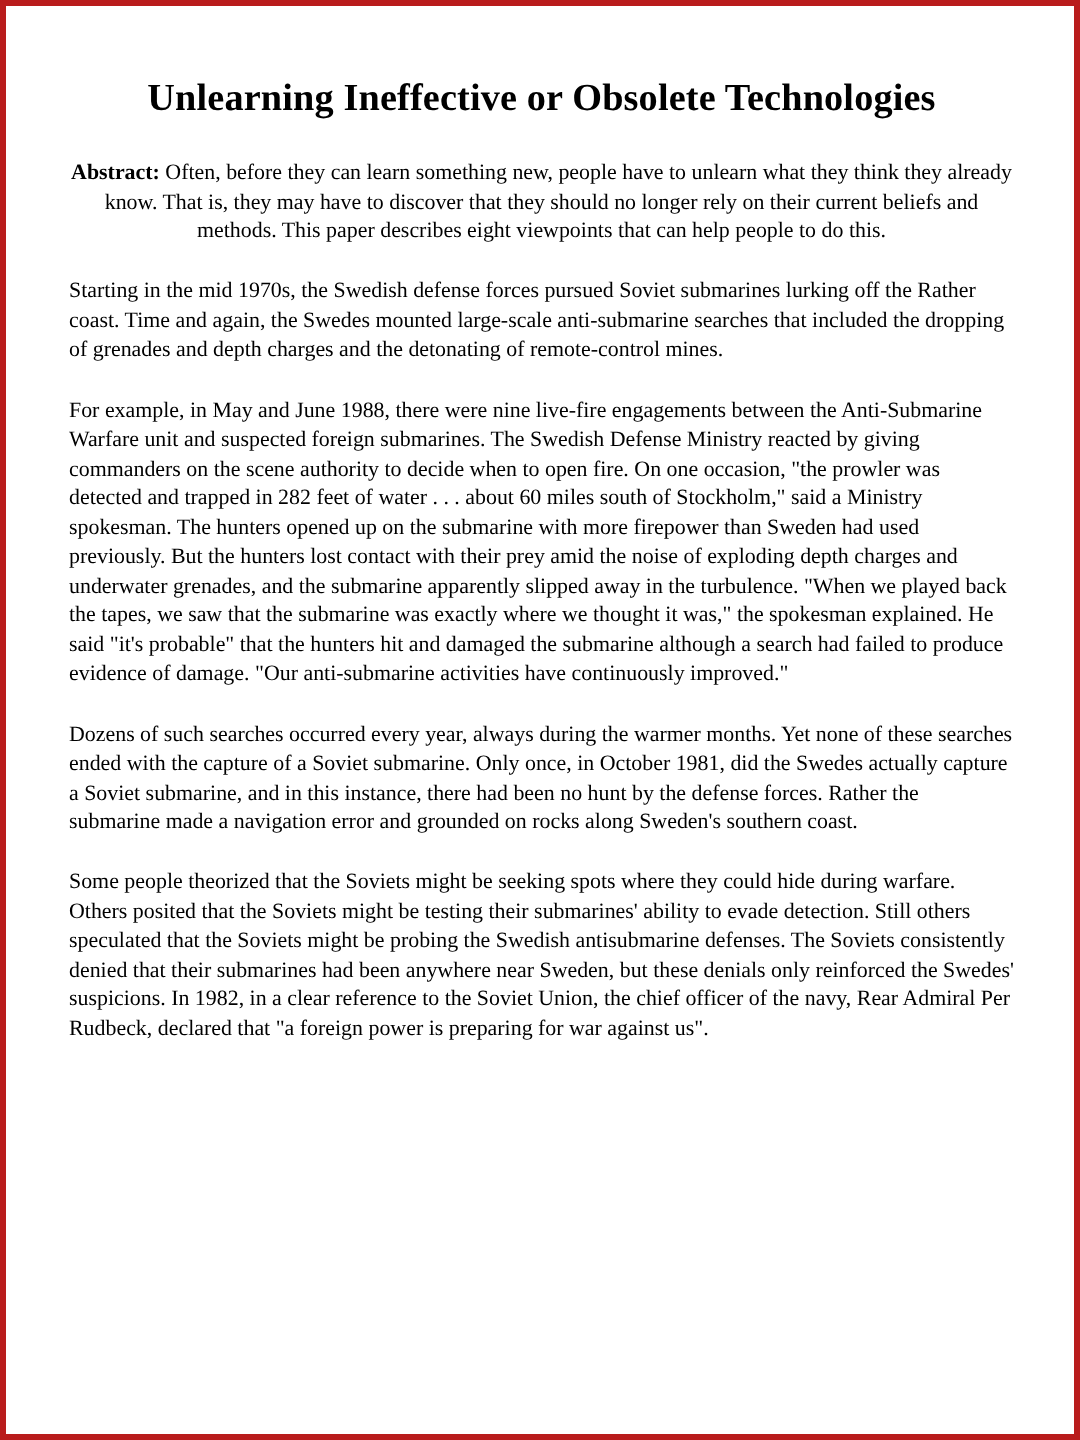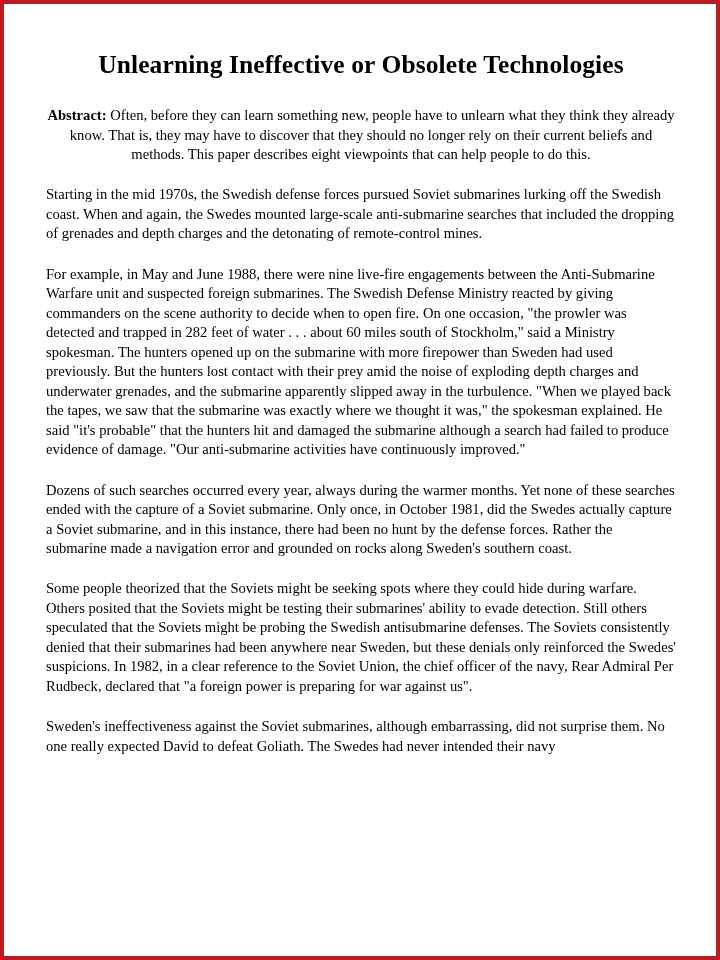--- a/index.html
+++ b/index.html
@@ -80,24 +80,23 @@
 <div class="page">
   <div class="page-inner">
 
     <h1 class="doc-title">Unlearning Ineffective or Obsolete Technologies</h1>
 
 
 
     <p class="abstract"><span class="lead">Abstract:</span><span> Often, before they can learn something new, people have to unlearn what they think they already know. That is, they may have to discover that they should no longer rely on their current beliefs and methods. This paper describes eight viewpoints that can help people to do this.</span></p>
 
 
-    <p class="body-para">Starting in the mid 1970s, the Swedish defense forces pursued Soviet submarines lurking off the Swedish coast. When and again, the Swedes mounted large-scale anti-submarine searches that included the dropping of grenades and depth charges and the detonating of remote-control mines.</p>
+    <p class="body-para">Starting in the mid 1970s, the Swedish defense forces pursued Soviet submarines lurking off the Rather coast. Time and again, the Swedes mounted large-scale anti-submarine searches that included the dropping of grenades and depth charges and the detonating of remote-control mines.</p>
 
     <p class="body-para">For example, in May and June 1988, there were nine live-fire engagements between the Anti-Submarine Warfare unit and suspected foreign submarines. The Swedish Defense Ministry reacted by giving commanders on the scene authority to decide when to open fire. On one occasion, "the prowler was detected and trapped in 282 feet of water . . . about 60 miles south of Stockholm," said a Ministry spokesman. The hunters opened up on the submarine with more firepower than Sweden had used previously. But the hunters lost contact with their prey amid the noise of exploding depth charges and underwater grenades, and the submarine apparently slipped away in the turbulence. "When we played back the tapes, we saw that the submarine was exactly where we thought it was," the spokesman explained. He said "it's probable" that the hunters hit and damaged the submarine although a search had failed to produce evidence of damage. "Our anti-submarine activities have continuously improved."</p>
 
     <p class="body-para">Dozens of such searches occurred every year, always during the warmer months. Yet none of these searches ended with the capture of a Soviet submarine. Only once, in October 1981, did the Swedes actually capture a Soviet submarine, and in this instance, there had been no hunt by the defense forces. Rather the submarine made a navigation error and grounded on rocks along Sweden's southern coast.</p>
 
     <p class="body-para">Some people theorized that the Soviets might be seeking spots where they could hide during warfare. Others posited that the Soviets might be testing their submarines' ability to evade detection. Still others speculated that the Soviets might be probing the Swedish antisubmarine defenses. The Soviets consistently denied that their submarines had been anywhere near Sweden, but these denials only reinforced the Swedes' suspicions. In 1982, in a clear reference to the Soviet Union, the chief officer of the navy, Rear Admiral Per Rudbeck, declared that "a foreign power is preparing for war against us".</p>
 
-    <p class="body-para">Sweden's ineffectiveness against the Soviet submarines, although embarrassing, did not surprise them. No one really expected David to defeat Goliath. The Swedes had never intended their navy</p>
 
   </div>
 </div>
 
 </body></html>

